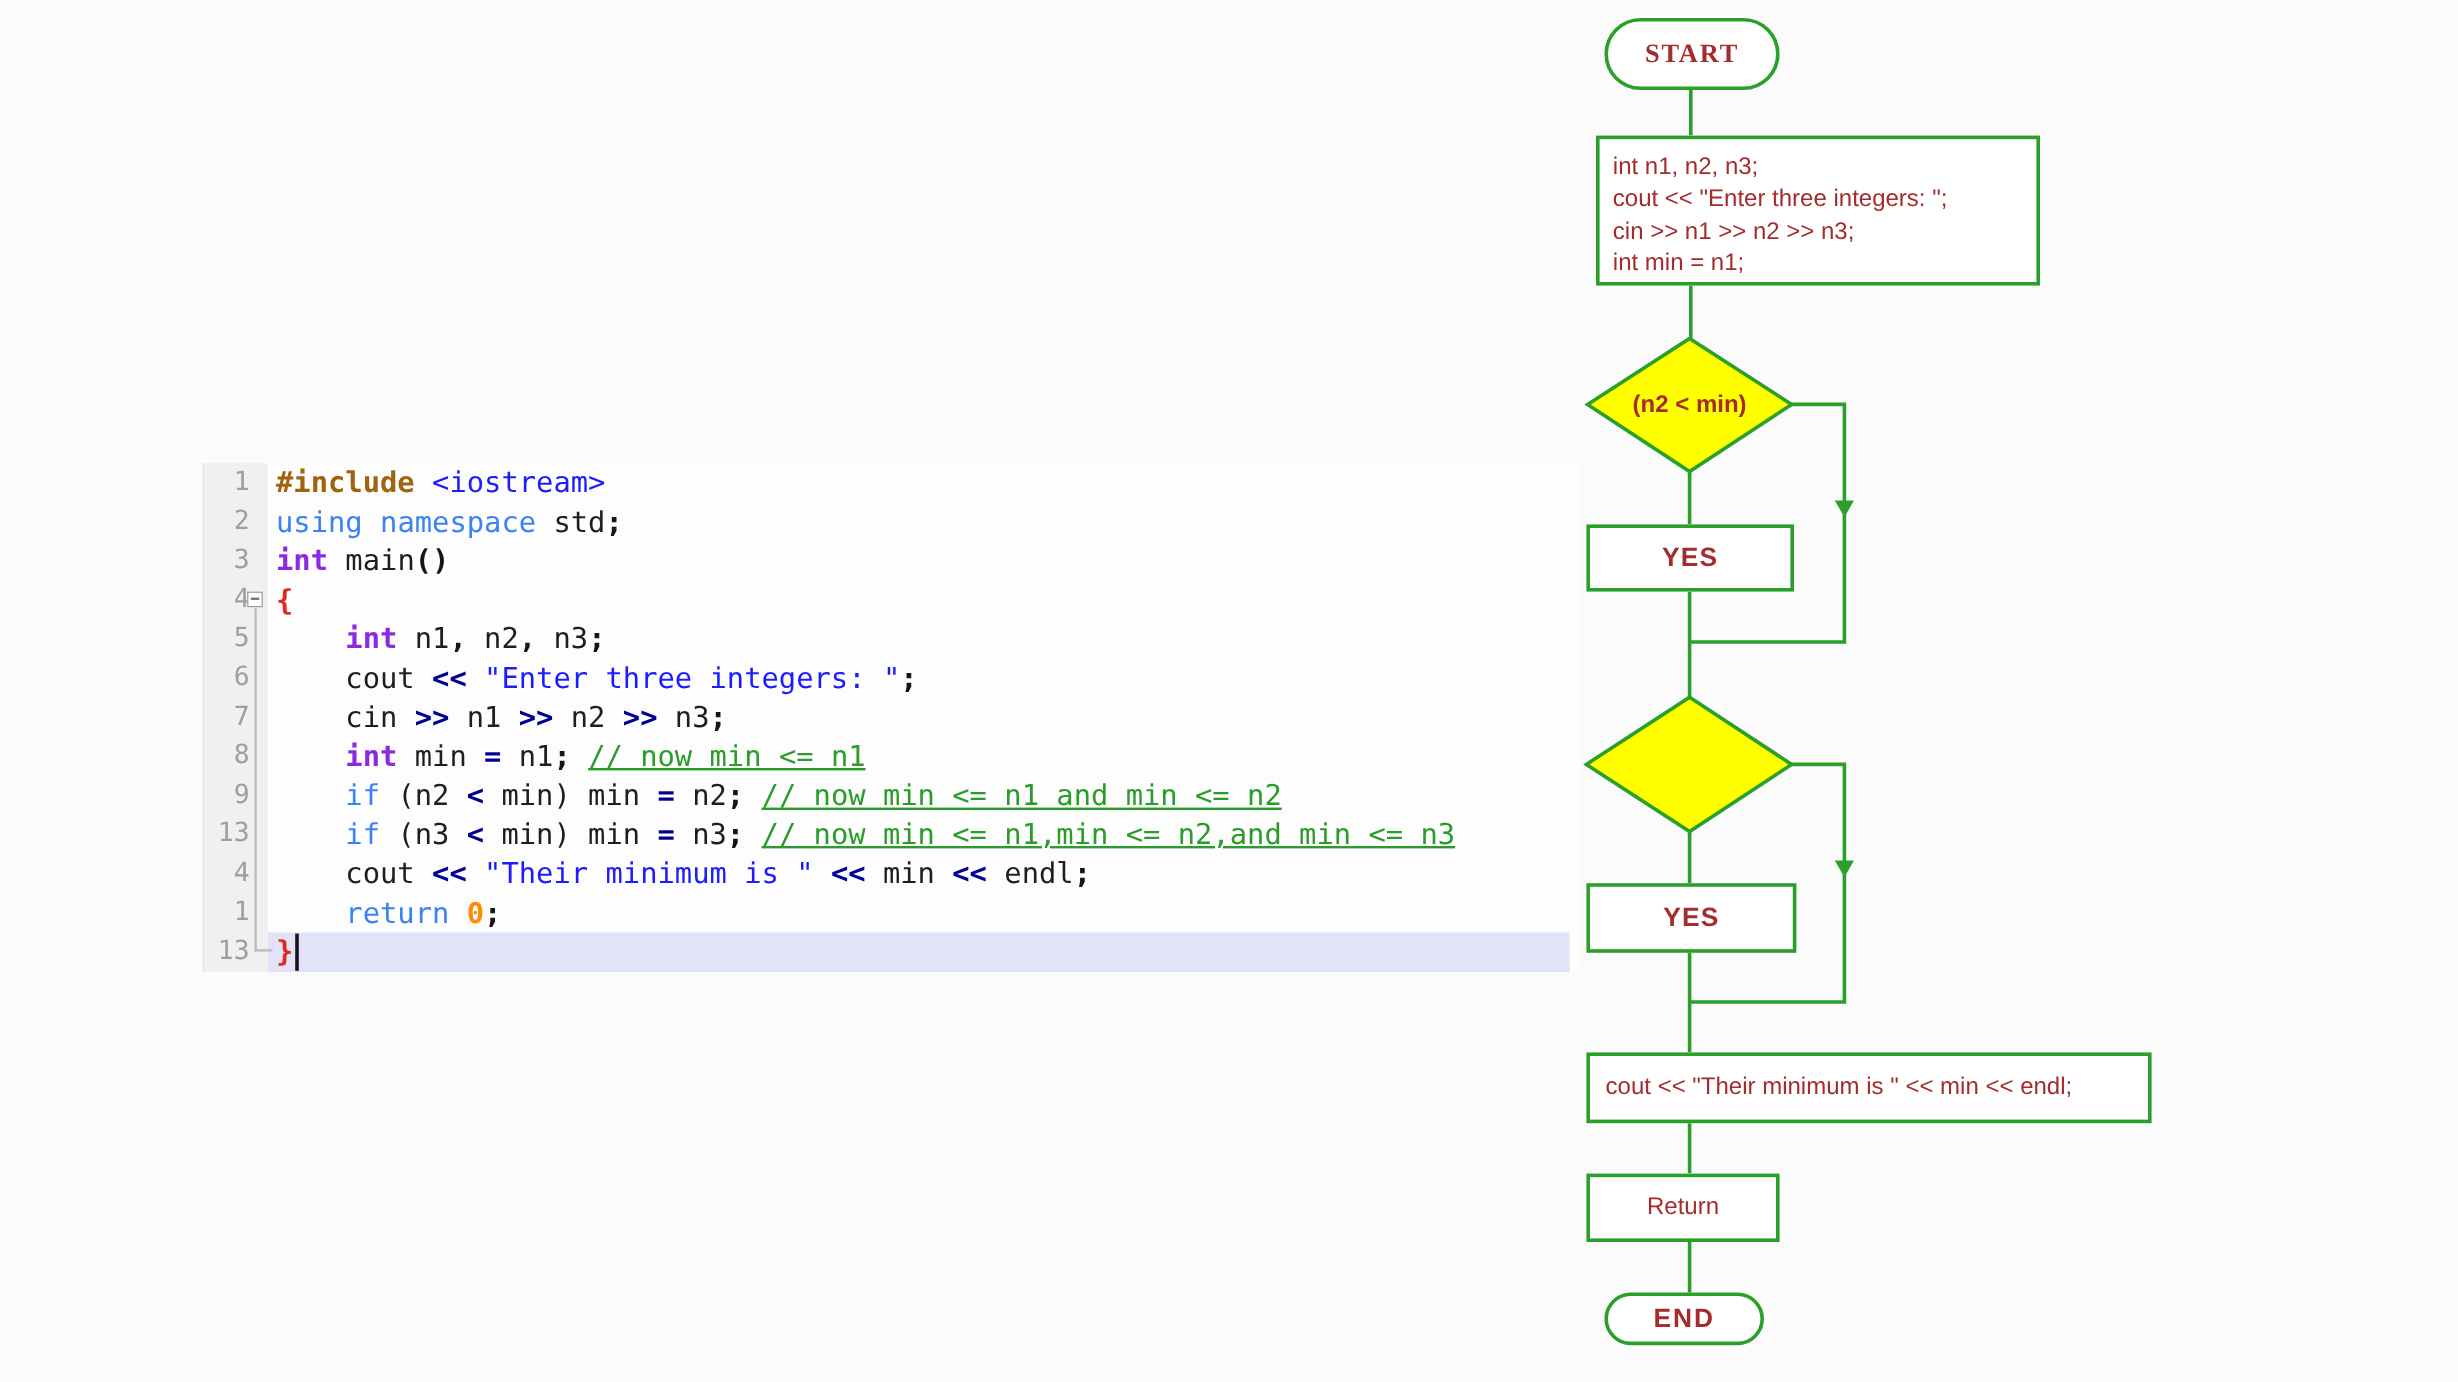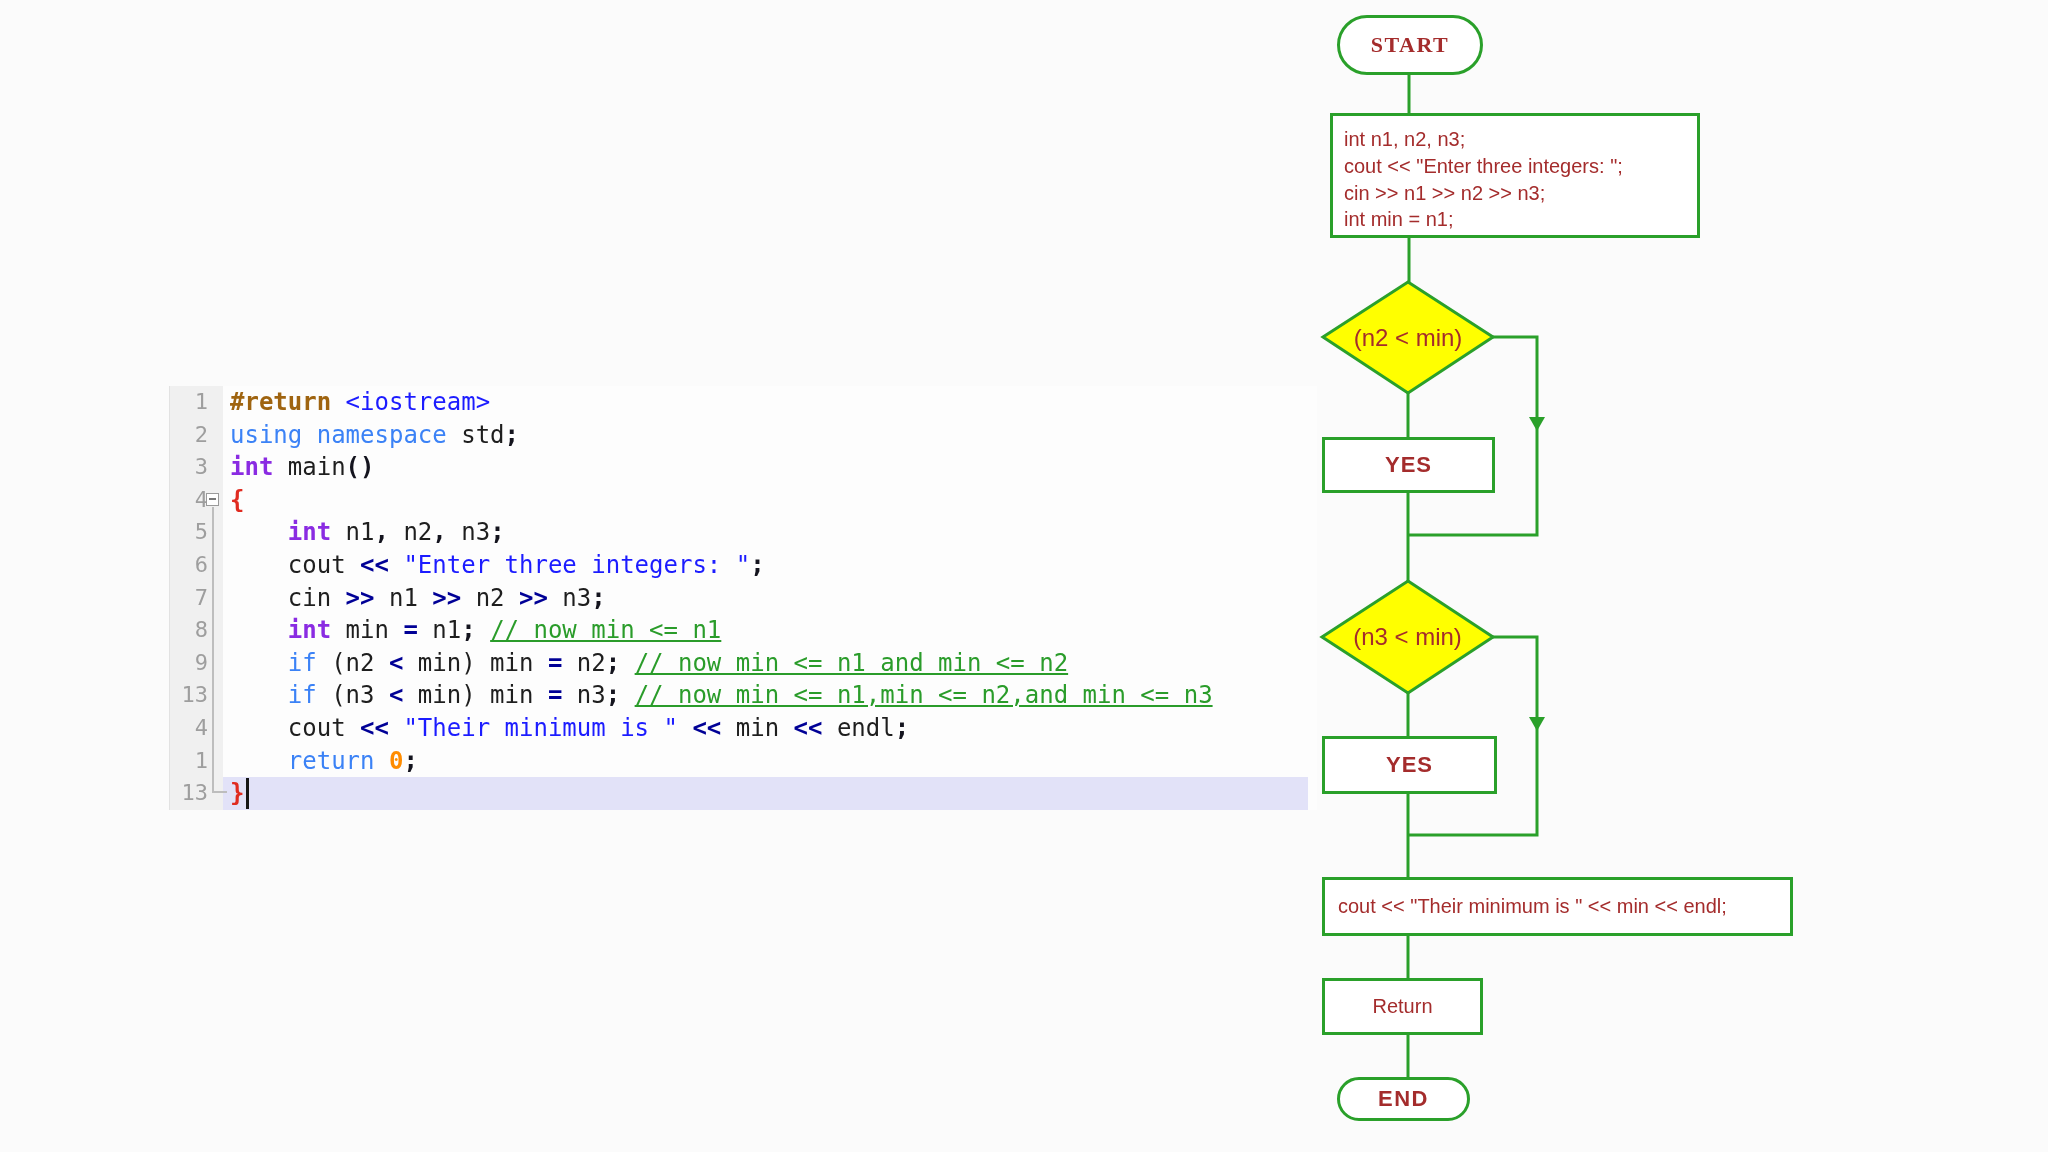--- a/index.html
+++ b/index.html
@@ -74,21 +74,21 @@
   }
   .fc-yes1 { left:1322px; top:437px; width:173px; height:56px; font-weight:bold; font-size:22px; letter-spacing:1px; }
   .fc-yes2 { left:1322px; top:736px; width:175px; height:58px; font-weight:bold; font-size:22px; letter-spacing:1px; }
   .fc-output {
     left:1322px; top:877px; width:471px; height:59px;
     justify-content:flex-start; padding-left:13px; font-size:20px;
   }
   .fc-return { left:1322px; top:978px; width:161px; height:57px; font-size:20px; }
   .diamond-label {
     position:absolute; z-index:2; display:flex; align-items:center; justify-content:center;
-    font-weight:normal; font-size:24px; color:var(--fc-red);
+    font-weight:bold; font-size:20px; color:var(--fc-red);
   }
   .dl-1 { left:1323px; top:282px; width:170px; height:111px; }
   .dl-2 { left:1322px; top:581px; width:171px; height:112px; }
 </style>
 </head>
 <body>
 
 <div class="page">
 
   <div class="editor">
@@ -107,21 +107,21 @@
           <div class="gutter-num">13</div>
           <div class="gutter-num">4</div>
           <div class="gutter-num">1</div>
           <div class="gutter-num">13</div>
         </div>
     </div>
     <div class="fold-box"></div>
     <div class="fold-line"></div>
     <div class="fold-end"></div>
     <div class="code-lines">
-        <div class="code-line"><span class="tk-inc">#return</span><span class="tk-p"> </span><span class="tk-s">&lt;iostream&gt;</span></div>
+        <div class="code-line"><span class="tk-inc">#include</span><span class="tk-p"> </span><span class="tk-s">&lt;iostream&gt;</span></div>
         <div class="code-line"><span class="tk-k">using</span><span class="tk-p"> </span><span class="tk-k">namespace</span><span class="tk-p"> std</span><span class="tk-u">;</span></div>
         <div class="code-line"><span class="tk-t">int</span><span class="tk-p"> main</span><span class="tk-u">()</span></div>
         <div class="code-line"><span class="tk-b">{</span></div>
         <div class="code-line"><span class="tk-p">    </span><span class="tk-t">int</span><span class="tk-p"> n1</span><span class="tk-u">,</span><span class="tk-p"> n2</span><span class="tk-u">,</span><span class="tk-p"> n3</span><span class="tk-u">;</span></div>
         <div class="code-line"><span class="tk-p">    cout </span><span class="tk-o">&lt;&lt;</span><span class="tk-p"> </span><span class="tk-s">"Enter three integers: "</span><span class="tk-u">;</span></div>
         <div class="code-line"><span class="tk-p">    cin </span><span class="tk-o">&gt;&gt;</span><span class="tk-p"> n1 </span><span class="tk-o">&gt;&gt;</span><span class="tk-p"> n2 </span><span class="tk-o">&gt;&gt;</span><span class="tk-p"> n3</span><span class="tk-u">;</span></div>
         <div class="code-line"><span class="tk-p">    </span><span class="tk-t">int</span><span class="tk-p"> min </span><span class="tk-o">=</span><span class="tk-p"> n1</span><span class="tk-u">;</span><span class="tk-p"> </span><span class="tk-c">// now min &lt;= n1</span></div>
         <div class="code-line"><span class="tk-p">    </span><span class="tk-k">if</span><span class="tk-p"> (n2 </span><span class="tk-o">&lt;</span><span class="tk-p"> min) min </span><span class="tk-o">=</span><span class="tk-p"> n2</span><span class="tk-u">;</span><span class="tk-p"> </span><span class="tk-c">// now min &lt;= n1 and min &lt;= n2</span></div>
         <div class="code-line"><span class="tk-p">    </span><span class="tk-k">if</span><span class="tk-p"> (n3 </span><span class="tk-o">&lt;</span><span class="tk-p"> min) min </span><span class="tk-o">=</span><span class="tk-p"> n3</span><span class="tk-u">;</span><span class="tk-p"> </span><span class="tk-c">// now min &lt;= n1,min &lt;= n2,and min &lt;= n3</span></div>
         <div class="code-line"><span class="tk-p">    cout </span><span class="tk-o">&lt;&lt;</span><span class="tk-p"> </span><span class="tk-s">"Their minimum is "</span><span class="tk-p"> </span><span class="tk-o">&lt;&lt;</span><span class="tk-p"> min </span><span class="tk-o">&lt;&lt;</span><span class="tk-p"> endl</span><span class="tk-u">;</span></div>
@@ -160,21 +160,20 @@
     <div>cin &gt;&gt; n1 &gt;&gt; n2 &gt;&gt; n3;</div>
     <div>int min = n1;</div>
   </div>
 
   <div class="diamond-label dl-1">(n2 &lt; min)</div>
 
   <div class="fc-node fc-yes1">
     <span>YES</span>
   </div>
 
-  <div class="diamond-label dl-2">(n3 &lt; min)</div>
 
   <div class="fc-node fc-yes2">
     <span>YES</span>
   </div>
 
   <div class="fc-node fc-output">
     <span>cout &lt;&lt; "Their minimum is " &lt;&lt; min &lt;&lt; endl;</span>
   </div>
 
   <div class="fc-node fc-return">

